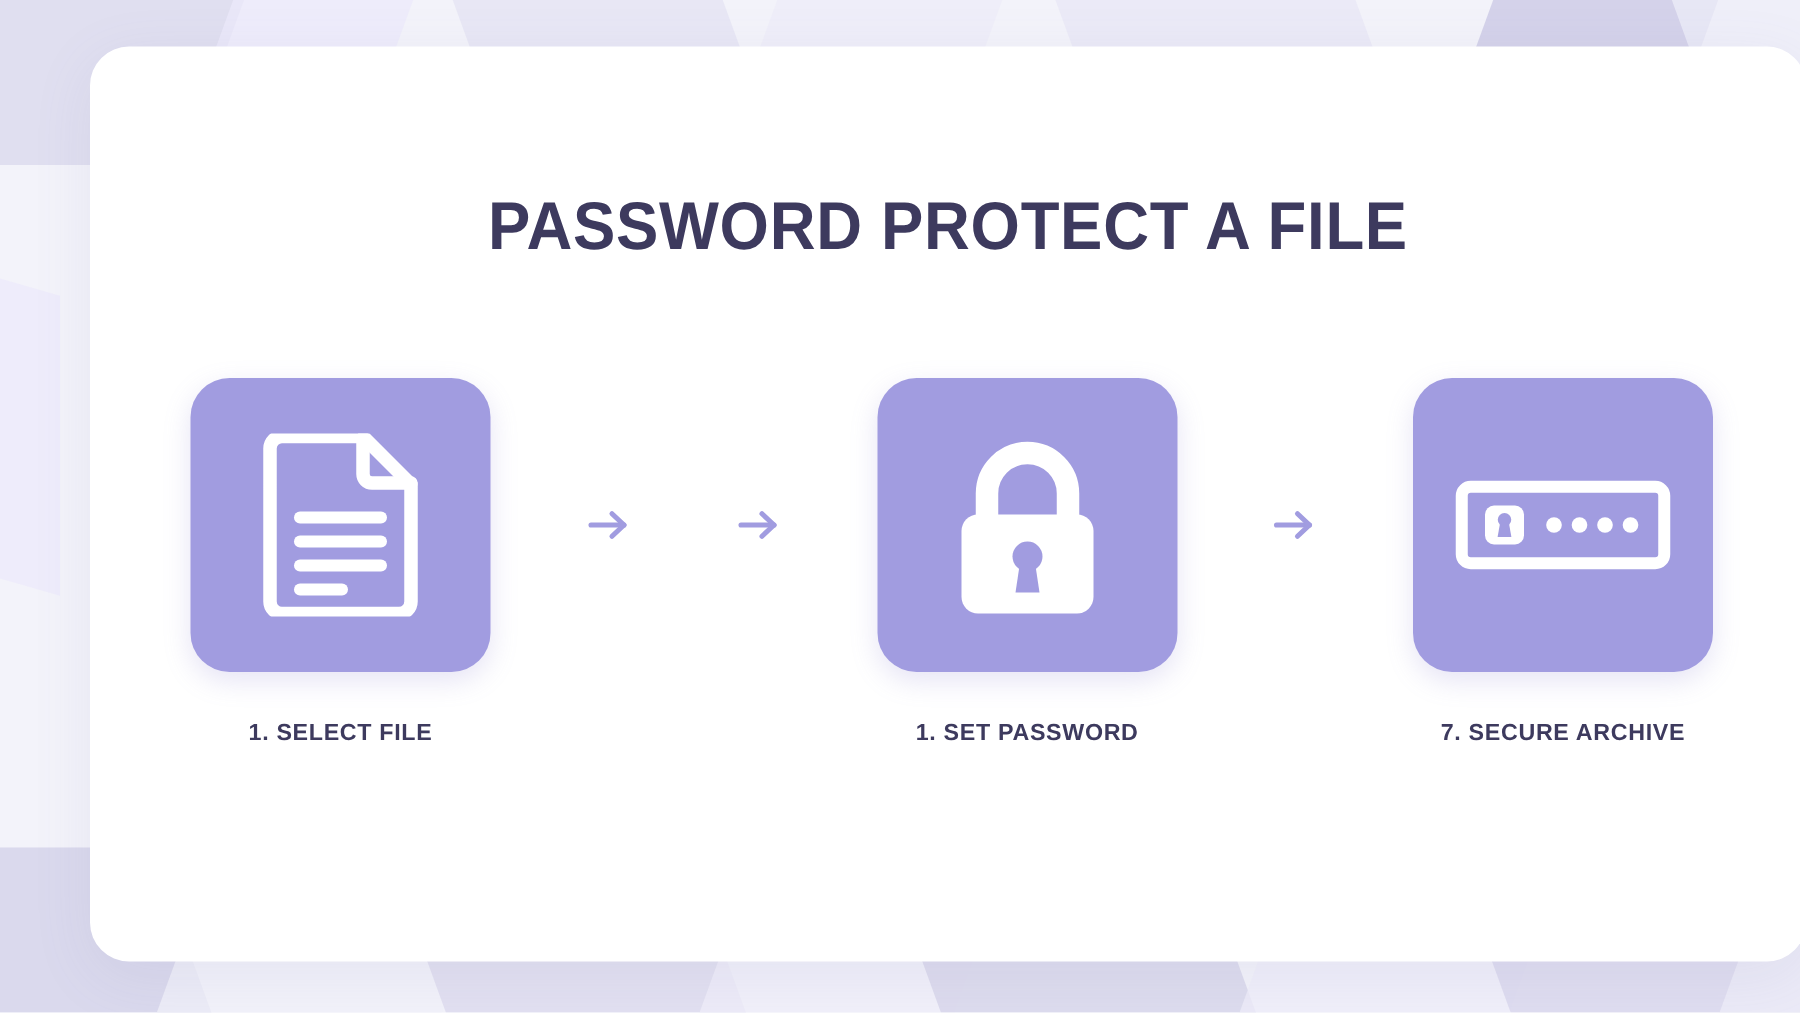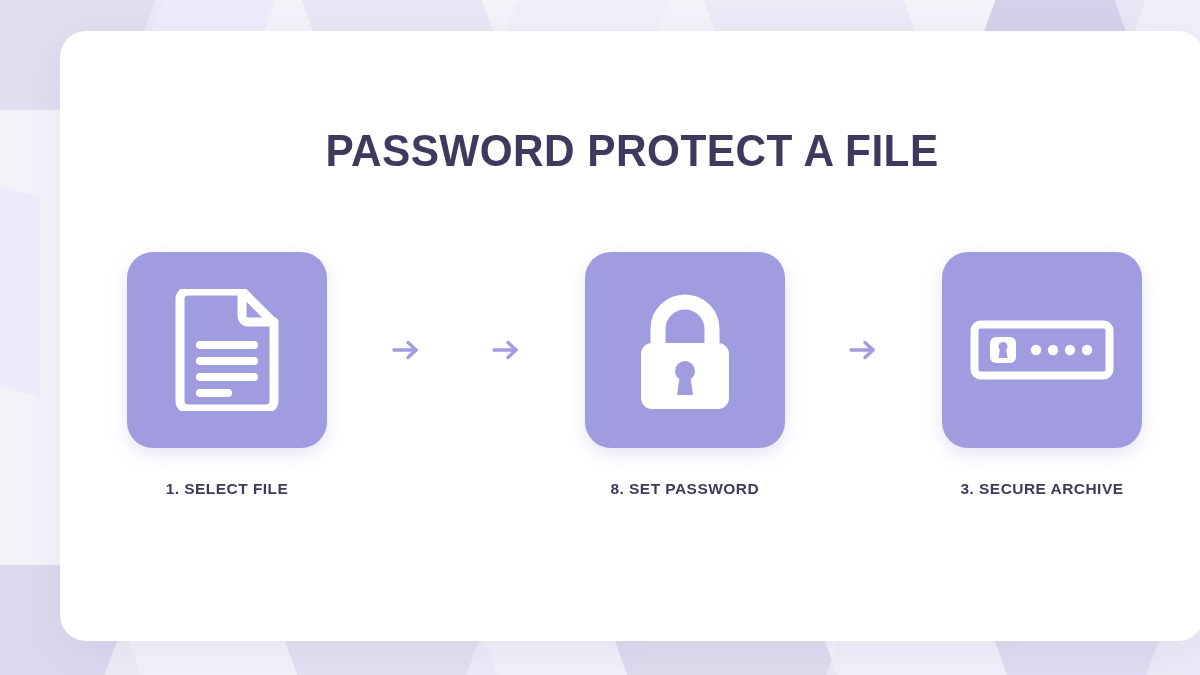--- a/index.html
+++ b/index.html
@@ -191,21 +191,21 @@
 
       <div class="step">
         <div class="tile">
           <svg width="112" height="122" viewBox="0 0 112 122">
             <path d="M29 58 v-18 a27 27 0 0 1 54 0 v18" fill="none" stroke="#ffffff" stroke-width="15" stroke-linecap="butt"></path>
             <rect x="12" y="54" width="88" height="66" rx="11" fill="#ffffff"></rect>
             <circle cx="56" cy="82" r="10" fill="#a19ce0"></circle>
             <path d="M51 86 h10 l3 20 h-16 z" fill="#a19ce0"></path>
           </svg>
         </div>
-        <div class="step-label">8. SET PASSWORD</div>
+        <div class="step-label">1. SET PASSWORD</div>
       </div>
 
       <div class="arrow">
         <svg width="30" height="24" viewBox="0 0 30 24">
           <path d="M3 12 h22" stroke="#a19ce0" stroke-width="3.4" stroke-linecap="round" fill="none"></path>
           <path d="M17 4.5 L25 12 L17 19.5" stroke="#a19ce0" stroke-width="3.4" stroke-linecap="round" stroke-linejoin="round" fill="none"></path>
         </svg>
       </div>
 
       <div class="step">
@@ -214,18 +214,18 @@
             <rect x="4.5" y="4.5" width="135" height="51" rx="6" fill="none" stroke="#ffffff" stroke-width="8"></rect>
             <rect x="20" y="17" width="26" height="26" rx="6" fill="#ffffff"></rect>
             <circle cx="33" cy="26.5" r="4.5" fill="#a19ce0"></circle>
             <path d="M30 29 h6 l1.6 9 h-9.2 z" fill="#a19ce0"></path>
             <circle cx="66" cy="30" r="5.2" fill="#ffffff"></circle>
             <circle cx="83" cy="30" r="5.2" fill="#ffffff"></circle>
             <circle cx="100" cy="30" r="5.2" fill="#ffffff"></circle>
             <circle cx="117" cy="30" r="5.2" fill="#ffffff"></circle>
           </svg>
         </div>
-        <div class="step-label">3. SECURE ARCHIVE</div>
+        <div class="step-label">7. SECURE ARCHIVE</div>
       </div>
 
     </div>
   </div>
 </div>
 
 </body></html>

